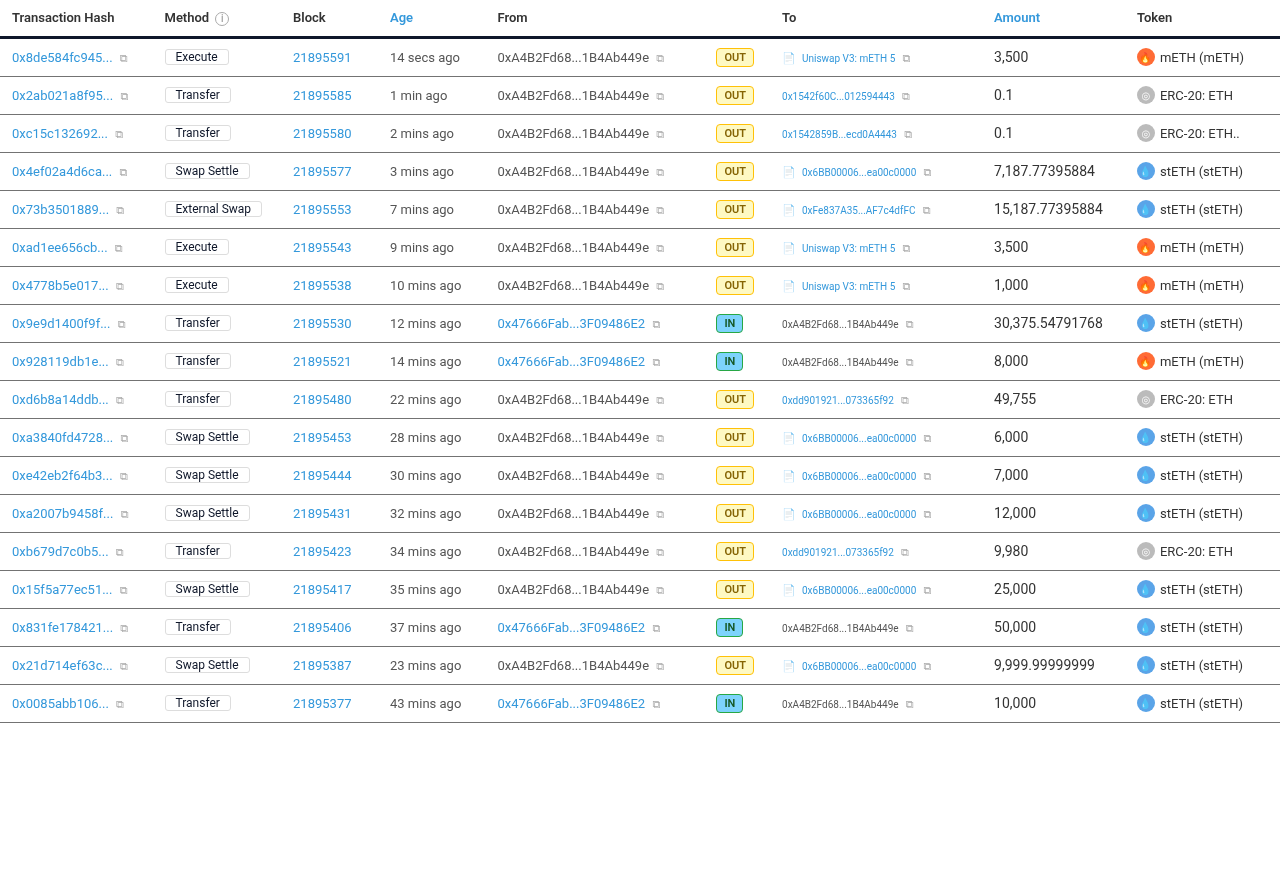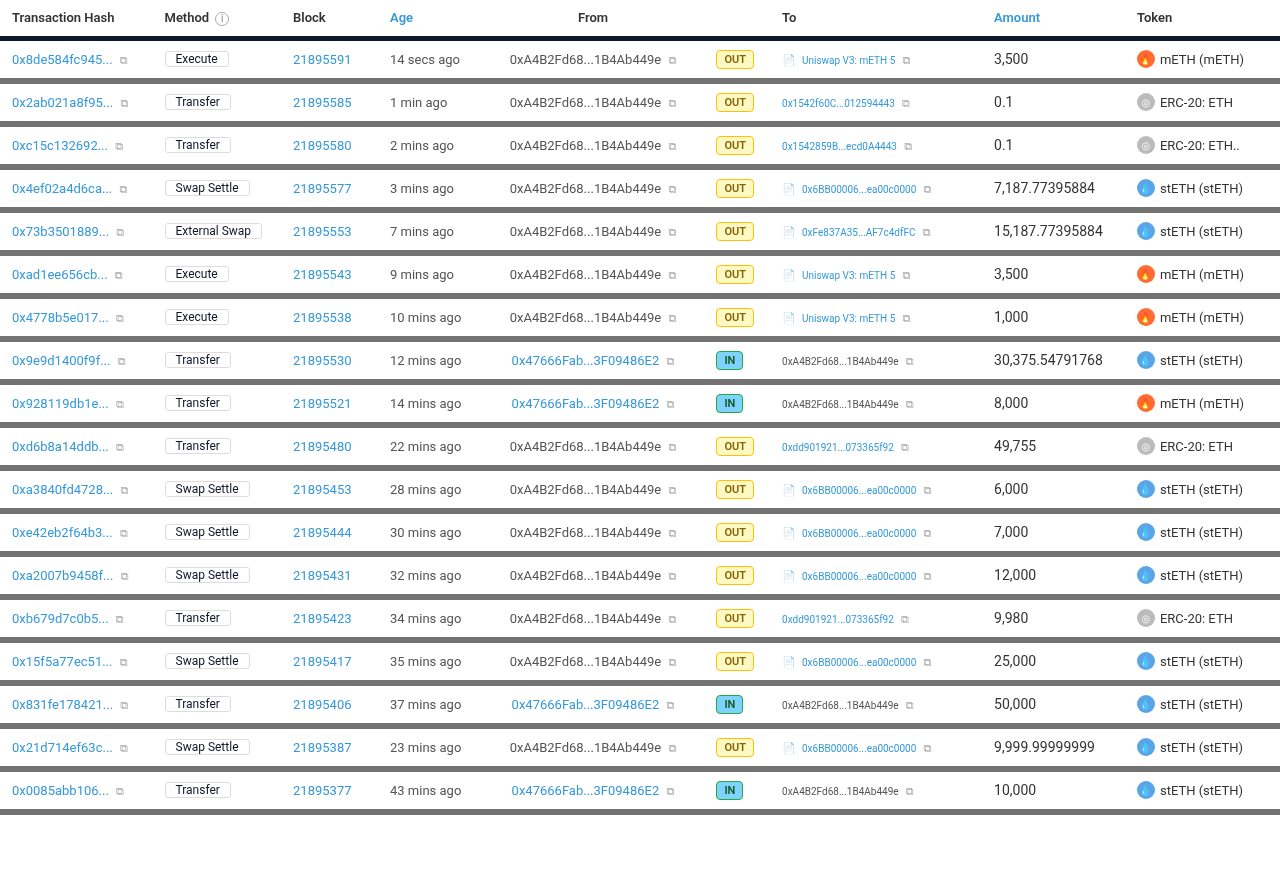--- a/index.html
+++ b/index.html
@@ -15,21 +15,21 @@
     }
     table {
       width: 100%;
       border-collapse: collapse;
     }
     thead th {
       padding: 10px 12px;
       text-align: left;
       font-weight: 600;
       color: #333;
-      border-bottom: 5px solid #0f172a;
+      border-bottom: 3px solid #0f172a;
       white-space: nowrap;
       background: #fff;
     }
     thead th.sortable {
       color: #3498db;
       cursor: pointer;
     }
     thead th .info-icon {
       display: inline-block;
       width: 14px;
@@ -37,21 +37,21 @@
       border-radius: 50%;
       border: 1px solid #aaa;
       text-align: center;
       line-height: 12px;
       font-size: 10px;
       color: #aaa;
       margin-left: 3px;
       vertical-align: middle;
     }
     tbody tr {
-      border-bottom: 6px solid #737373;
+      border-bottom: 1px solid #737373;
     }
     tbody td {
       padding: 9px 12px;
       vertical-align: middle;
       white-space: nowrap;
     }
     .tx-hash {
       color: #3498db;
       text-decoration: none;
       font-size: 13px;
@@ -137,21 +137,21 @@
       justify-content: center;
       font-size: 10px;
     }
     .token-icon.meth { background: #ff6b35; color: #fff; }
     .token-icon.steth { background: #5aa4e8; color: #fff; }
     .token-icon.erc20 { background: #bbb; color: #fff; }
     .col-hash { width: 155px; }
     .col-method { width: 130px; }
     .col-block { width: 100px; }
     .col-age { width: 110px; }
-    .col-from { width: 220px; text-align: center; }
+    .col-from { width: 220px; }
     .col-dir { width: 50px; }
     .col-to { width: 220px; }
     .col-amount { width: 145px; }
     .col-token { width: 160px; }
   </style>
 </head>
 <body>
 
 <div class="table-container">
   <table>

